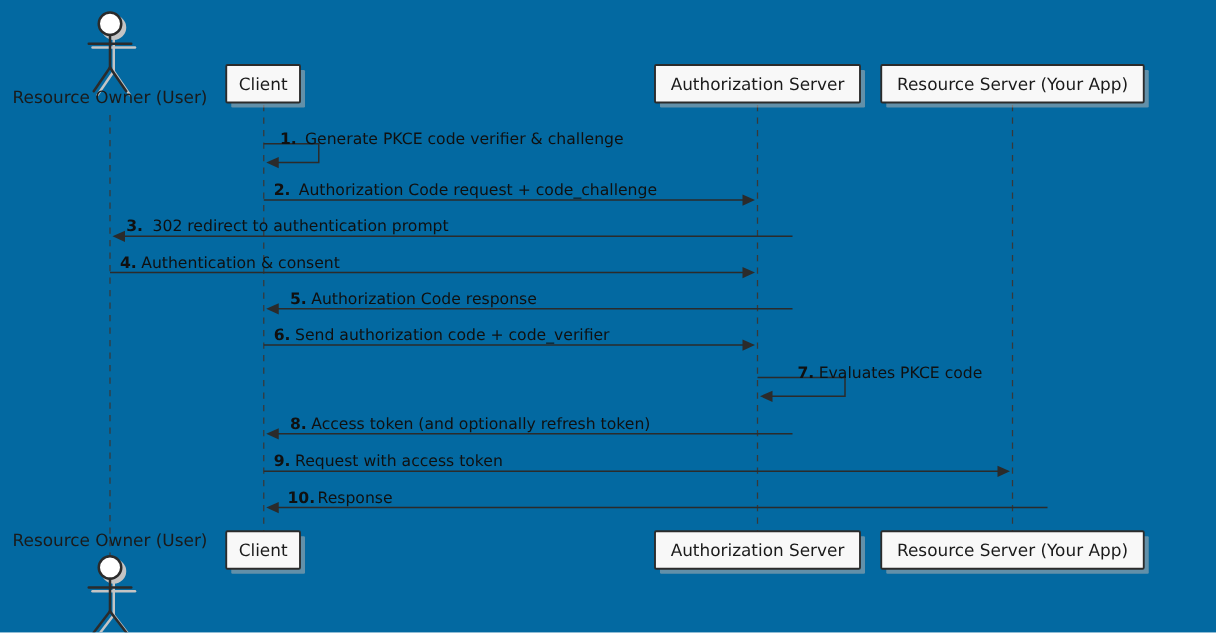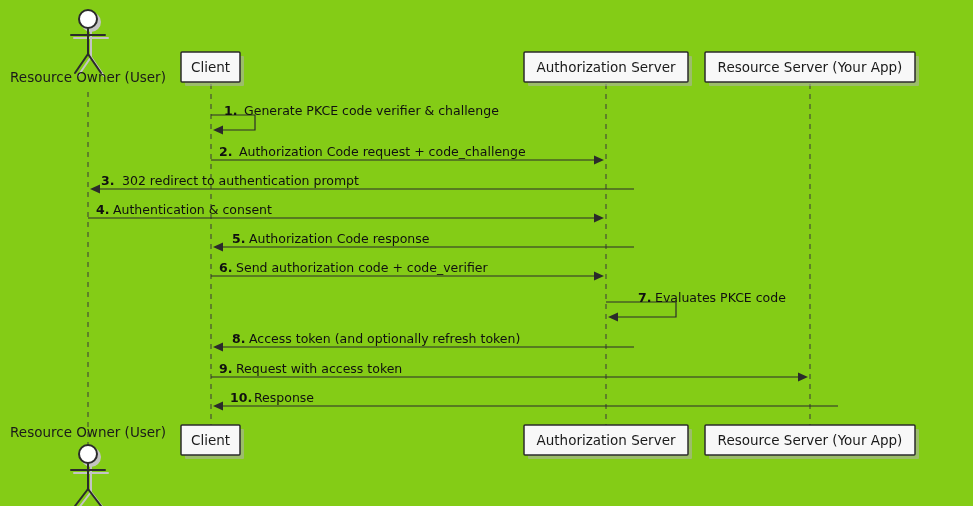--- a/index.html
+++ b/index.html
@@ -8,21 +8,21 @@
     padding: 0;
     background: #FFFFFF;
   }
   body {
     font-family: "DejaVu Sans", sans-serif;
   }
   #diagram-root {
     position: relative;
     width: 973px;
     height: 506px;
-    background: #84cc16;
+    background: #0369a1;
     overflow: hidden;
   }
   svg#seq-svg {
     position: absolute;
     top: 0;
     left: 0;
     width: 973px;
     height: 506px;
   }
   .lifeline {

